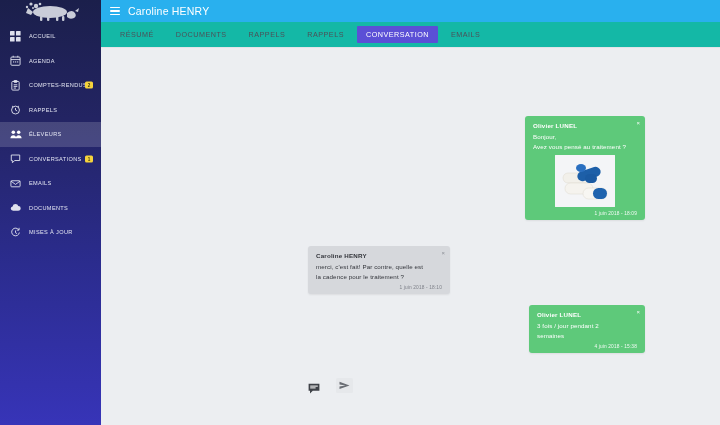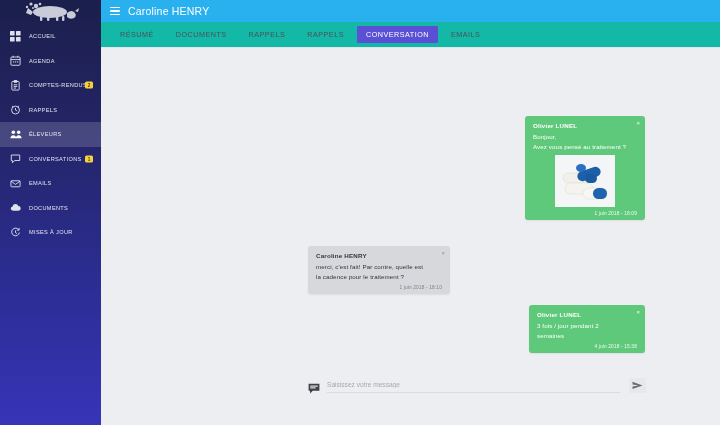--- a/index.html
+++ b/index.html
@@ -338,21 +338,20 @@
       </div>
 
       <div class="composer">
         <span class="composer-icon">
           <svg width="12" height="11" viewBox="0 0 12 11" fill="#3f4248">
             <path d="M0.6 0.8 h10.8 v7 h-6.6 l-2.8 2.6 v-2.6 h-1.4 Z"></path>
             <rect x="2.2" y="2.6" width="7.6" height="1" fill="#ffffff"></rect>
             <rect x="2.2" y="4.4" width="5.4" height="1" fill="#ffffff"></rect>
           </svg>
         </span>
-        <input class="composer-input" type="text" placeholder="Saisissez votre message" style="">
         <button class="send-btn">
           <span>
             <svg width="11" height="9" viewBox="0 0 11 9" fill="#6a6d74">
               <path d="M0.5 0.8 L10.5 4.4 L0.5 8 L0.5 5.4 L6.5 4.4 L0.5 3.4 Z"></path>
             </svg>
           </span>
         </button>
       </div>
 
     </div>

